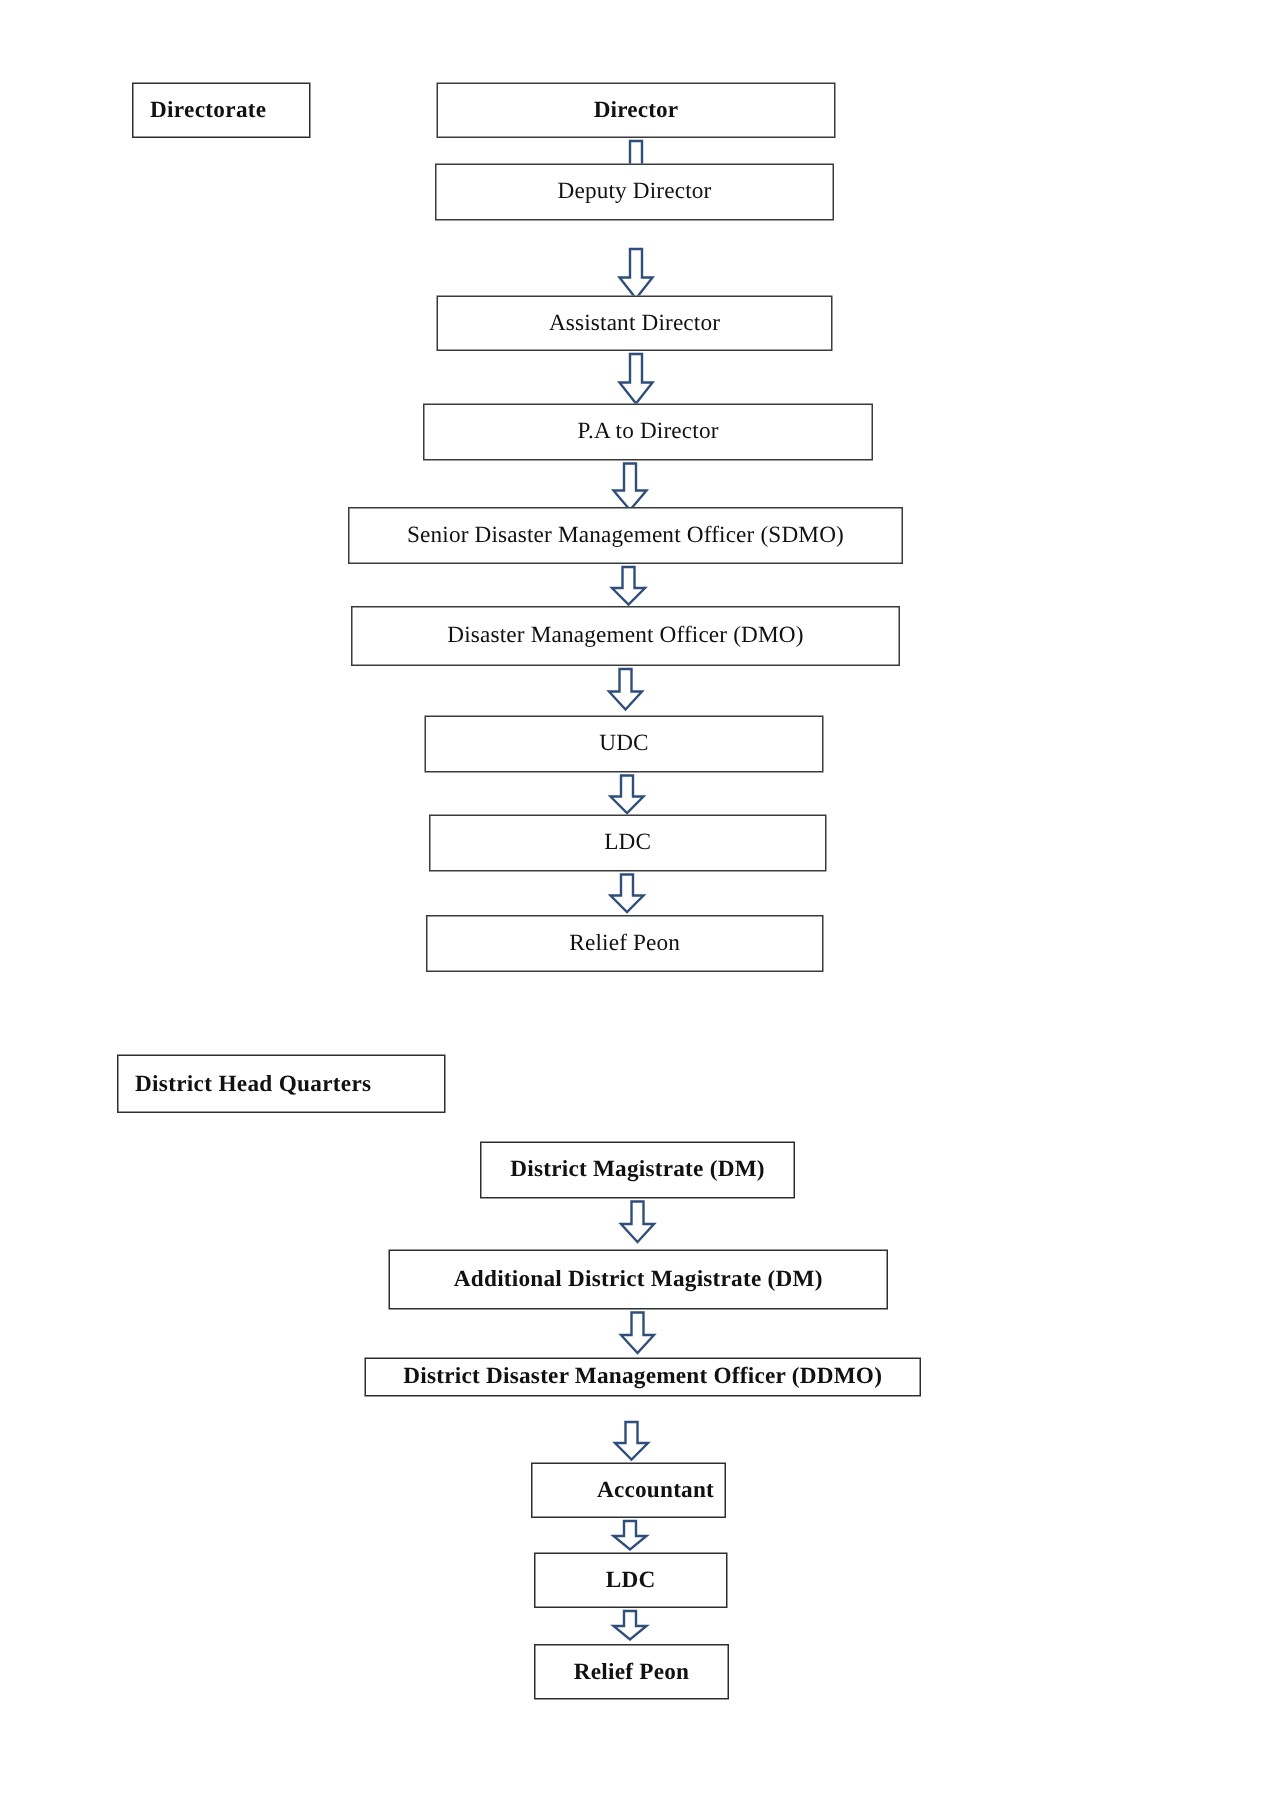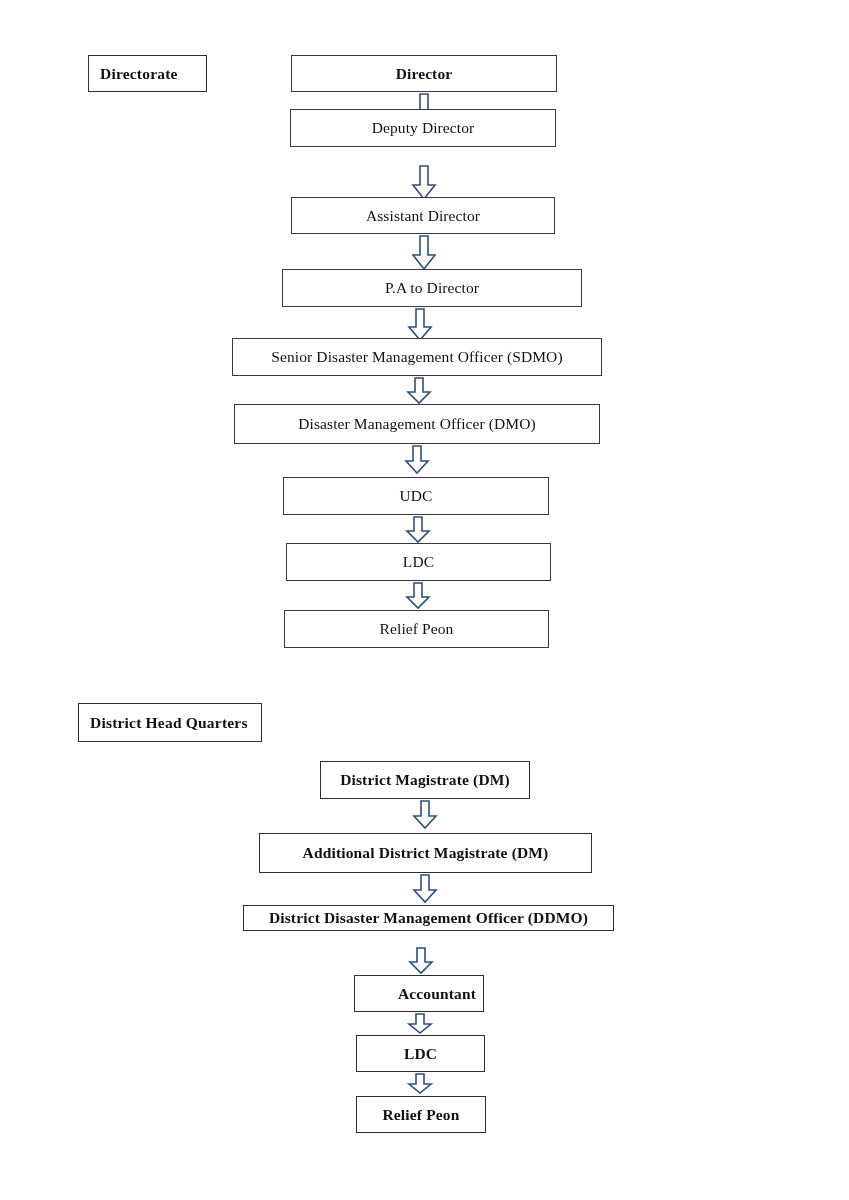--- a/index.html
+++ b/index.html
@@ -143,21 +143,21 @@
   <div class="node" style="left:286px; top:543px; width:265px; height:38px;">LDC</div>
 
   <div class="arrow" style="left:402px; top:582px; width:32px; height:28px;">
     <svg viewBox="0 0 32 28" preserveAspectRatio="none">
       <polygon class="arrow-shape" points="12,1 20,1 20,15 27,15 16,26 5,15 12,15"></polygon>
     </svg>
   </div>
 
   <div class="node" style="left:284px; top:610px; width:265px; height:38px;">Relief Peon</div>
 
-  <div class="caption-box" style="left:78px; top:703px; width:184px; height:39px;">District Head Quarters</div>
+  <div class="caption-box" style="left:78px; top:703px; width:219px; height:39px;">District Head Quarters</div>
 
   <div class="node bold" style="left:320px; top:761px; width:210px; height:38px;">District Magistrate (DM)</div>
 
   <div class="arrow" style="left:409px; top:800px; width:32px; height:30px;">
     <svg viewBox="0 0 32 30" preserveAspectRatio="none">
       <polygon class="arrow-shape" points="12,1 20,1 20,16 27,16 16,28 5,16 12,16"></polygon>
     </svg>
   </div>
 
   <div class="node bold" style="left:259px; top:833px; width:333px; height:40px;">Additional District Magistrate (DM)</div>

